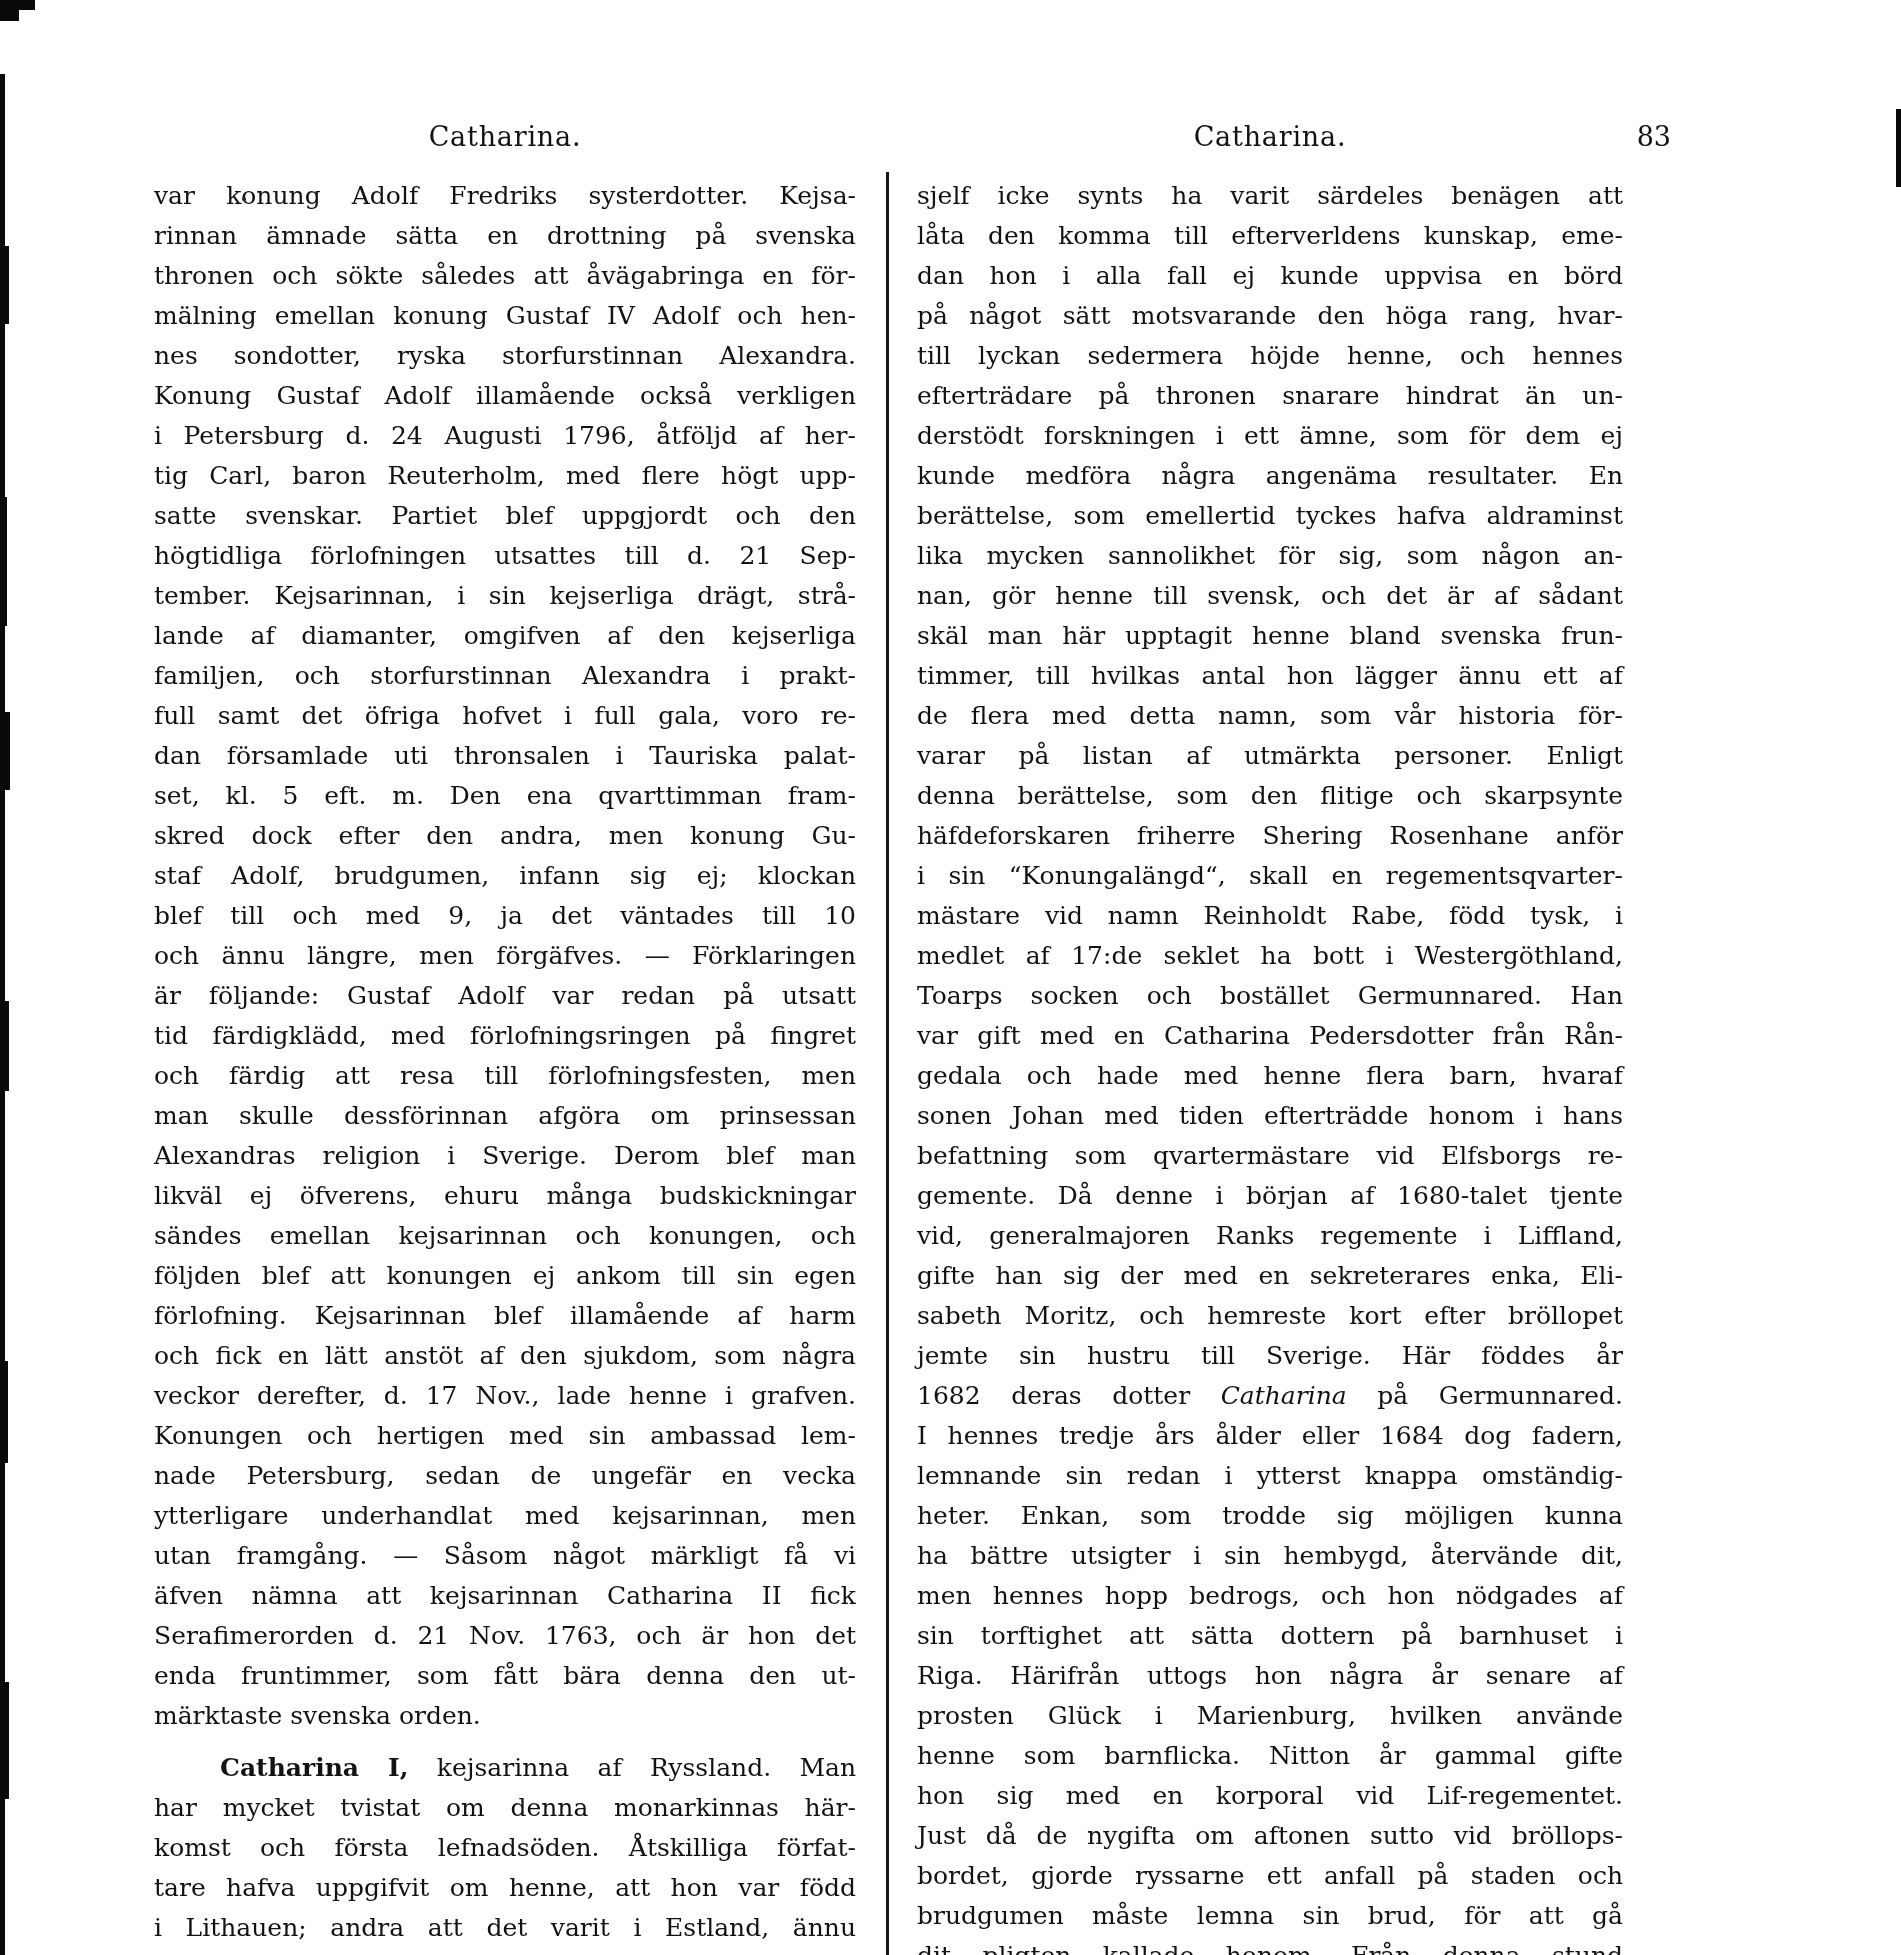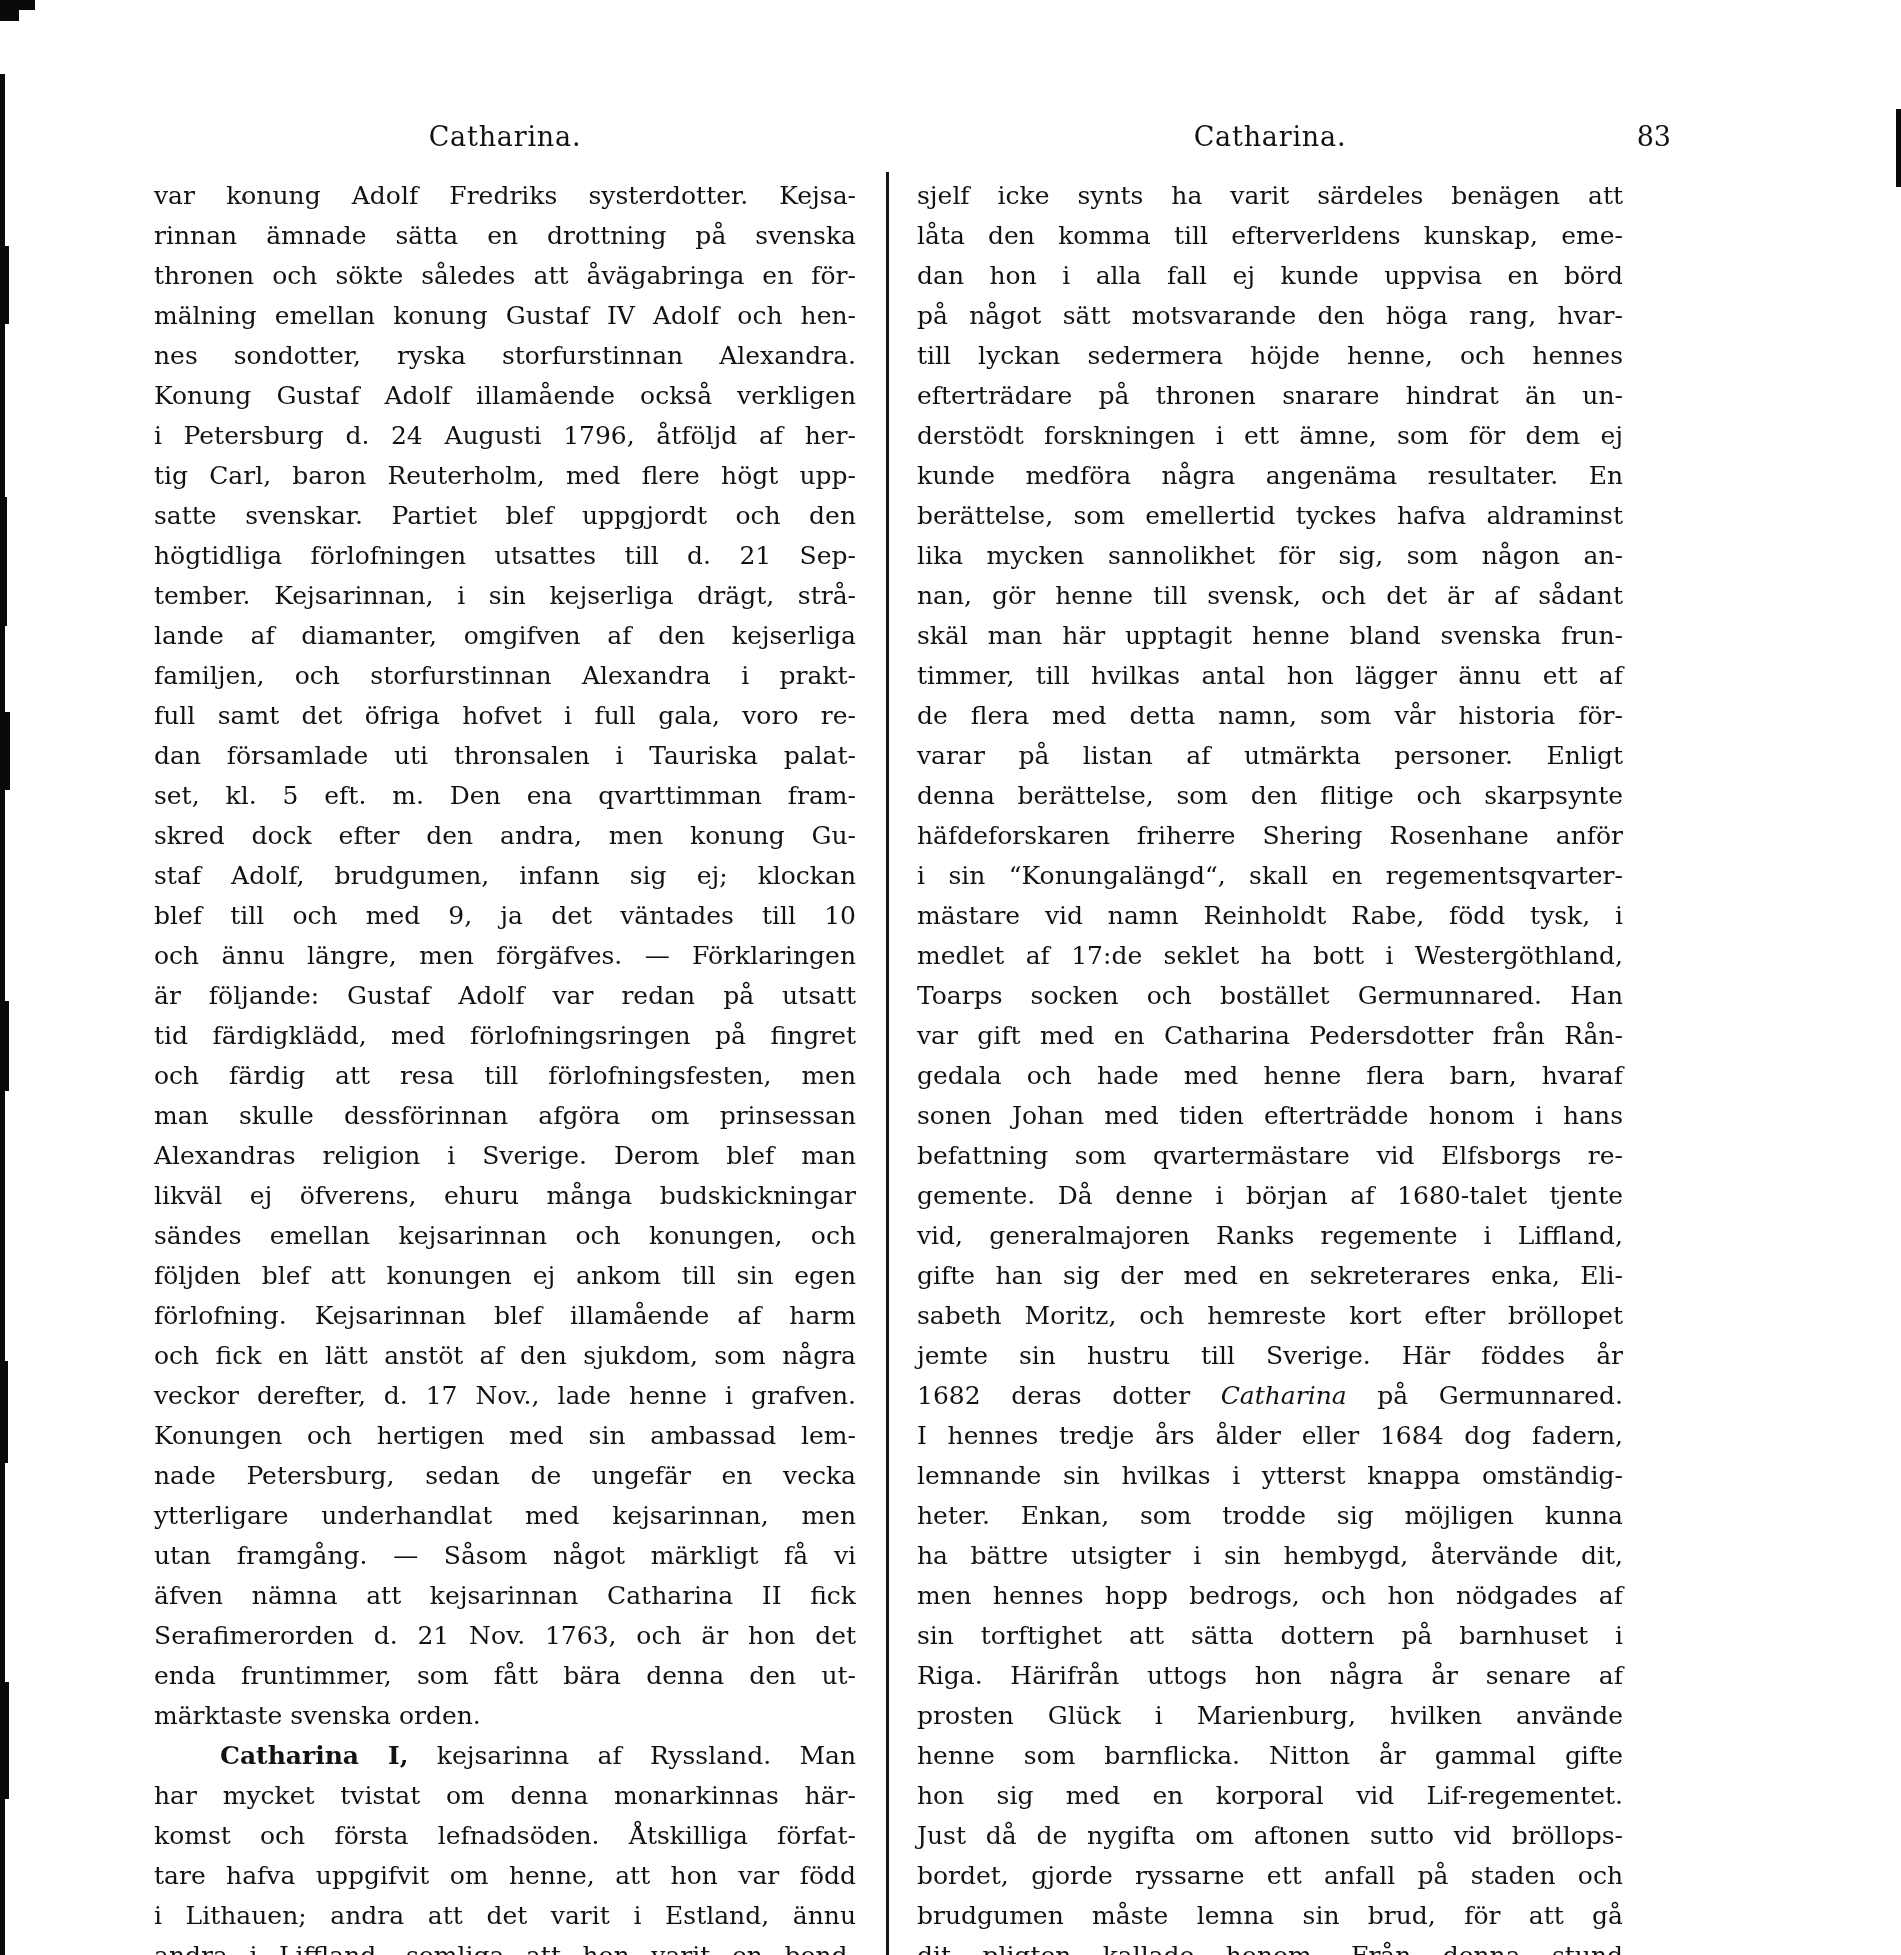--- a/index.html
+++ b/index.html
@@ -51,21 +51,21 @@
   .line {
     height: 40px;
     line-height: 40px;
     text-align: justify;
     text-align-last: justify;
     text-justify: inter-word;
     white-space: nowrap;
     overflow: visible;
   }
   .line.no-just { text-align-last: left; }
-  .line.indent  { text-indent: 66px; }
+  .line.indent  { text-indent: 66px; margin-top: 12px; }
   .line .b { font-weight: bold; }
   .line .i { font-style: italic; }
   
   .divider {
     position: absolute;
     left: 886px;
     top: 172px;
     width: 3.1px;
     height: 1971px;
     background: #151515;
@@ -158,21 +158,21 @@
       <div class="line">gedala och hade med henne flera barn,  hvaraf</div>
       <div class="line">sonen Johan med tiden efterträdde honom i hans</div>
       <div class="line">befattning som qvartermästare vid Elfsborgs re-</div>
       <div class="line">gemente.  Då denne i början af 1680-talet tjente</div>
       <div class="line">vid, generalmajoren Ranks regemente i Liffland,</div>
       <div class="line">gifte han sig der med en sekreterares enka, Eli-</div>
       <div class="line">sabeth Moritz, och hemreste kort efter bröllopet</div>
       <div class="line">jemte sin hustru till Sverige.  Här föddes år</div>
       <div class="line"><span>1682 deras dotter </span><span class="i">Catharina</span><span> på Germunnared.</span></div>
       <div class="line">I hennes tredje års ålder eller 1684 dog fadern,</div>
-      <div class="line">lemnande sin hvilkas i ytterst knappa omständig-</div>
+      <div class="line">lemnande sin redan i ytterst knappa omständig-</div>
       <div class="line">heter.  Enkan, som trodde sig möjligen kunna</div>
       <div class="line">ha bättre utsigter i sin hembygd, återvände dit,</div>
       <div class="line">men hennes hopp bedrogs, och hon nödgades af</div>
       <div class="line">sin torftighet att sätta dottern på barnhuset i</div>
       <div class="line">Riga.  Härifrån uttogs hon några år senare af</div>
       <div class="line">prosten Glück i Marienburg, hvilken använde</div>
       <div class="line">henne som barnflicka.  Nitton år gammal gifte</div>
       <div class="line">hon sig med en korporal vid Lif-regementet.</div>
       <div class="line">Just då de nygifta om aftonen sutto vid bröllops-</div>
       <div class="line">bordet, gjorde ryssarne ett anfall på staden och</div>

